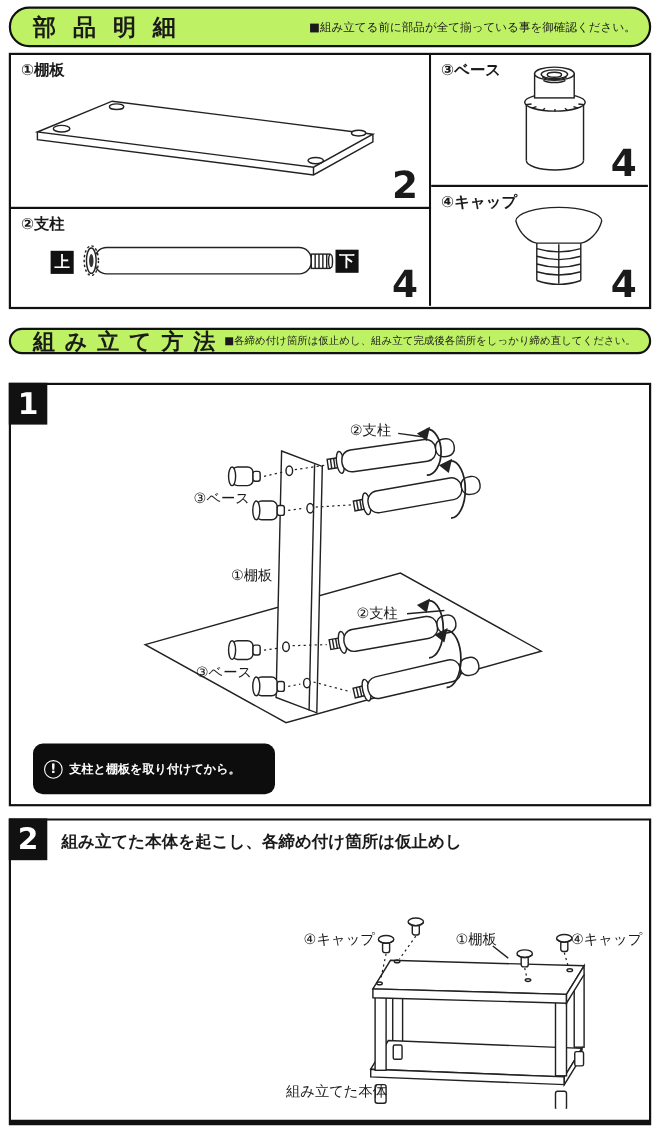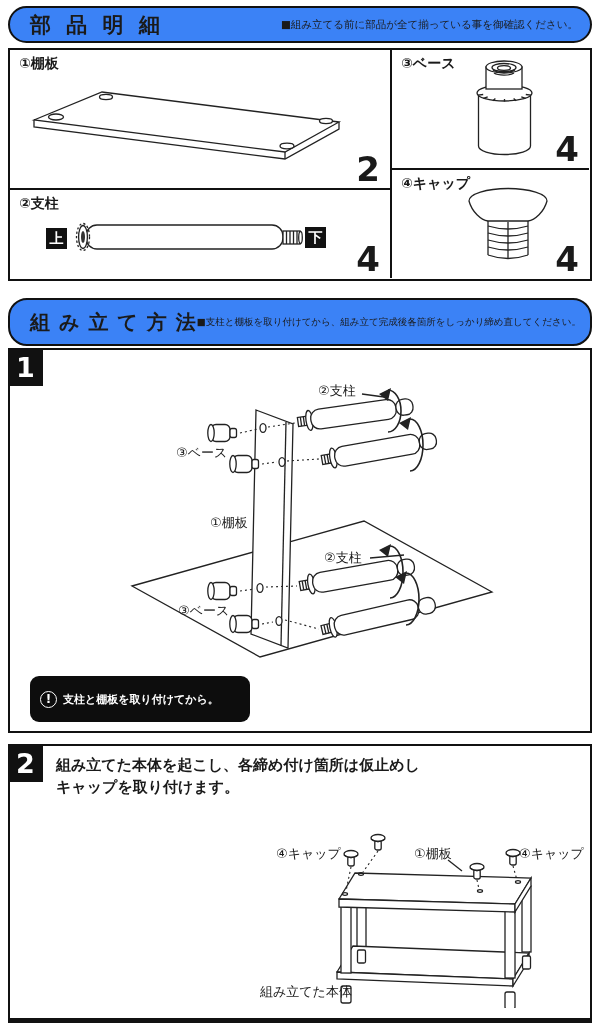--- a/index.html
+++ b/index.html
@@ -3,21 +3,21 @@
 <meta charset="utf-8">
 <style>
   * { box-sizing: border-box; margin: 0; padding: 0; }
   html,body { background:#e8e8e8; }
   .page {
     position: relative; width: 600px; height: 1030px; background: #fff;
     font-family: "DejaVu Sans", sans-serif; color: #1a1a1a; overflow: hidden;
     margin: 0 auto;
   }
   .hdr {
-    position: absolute; left: 8px; width: 584px; background: #3b82f6;
+    position: absolute; left: 8px; width: 584px; background: #bef264;
     border: 2.5px solid #111; border-radius: 19px;
     display: flex; align-items: center;
   }
   .hdr-title { font-size: 21px; font-weight: bold; letter-spacing: 4px; margin-left: 20px; white-space: nowrap; }
   .hdr-title.small { font-size: 20px; letter-spacing: 1px; }
   .hdr-note { font-size: 10.5px; margin-left: auto; margin-right: 12px; white-space: nowrap; text-align: center; }
   .hdr-note.small { font-size: 9.5px; }
 
   .parts-table { position: absolute; left: 8px; top: 48px; width: 584px; height: 233px; border: 2.5px solid #111; background: #fff; }
   .cell { position: absolute; background: #fff; }
@@ -112,23 +112,23 @@
         <line class="s" x1="96" y1="51" x2="96" y2="85"></line>
         <line class="s" x1="136" y1="51" x2="136" y2="85"></line>
         <line class="s" x1="116" y1="52" x2="116" y2="88"></line>
         <path class="s" d="M96,56 Q116,62 136,56 M96,63 Q116,69 136,63 M96,70 Q116,76 136,70 M96,77 Q116,83 136,77 M96,85 Q116,92 136,85"></path>
       </svg>
       <div class="part-label">④キャップ</div>
       <div class="qty">4</div>
     </div>
   </div>
 
-  <div class="hdr" style="top:298px;height:48px;">
+  <div class="hdr" style="top:298px;height:24px;">
     <div class="hdr-title small">組 み 立 て 方 法</div>
-    <div class="hdr-note small">■支柱と棚板を取り付けてから、組み立て完成後各箇所をしっかり締め直してください。</div>
+    <div class="hdr-note small">■各締め付け箇所は仮止めし、組み立て完成後各箇所をしっかり締め直してください。</div>
   </div>
 
   <div class="stepbox" id="step1">
     <div class="step-num">1</div>
 
     <svg style="left:0;top:38px;" width="580" height="290" viewBox="0 0 580 290">
 
       <polygon class="s" points="122,198 354,133 482,204 250,269"></polygon>
 
       <polygon class="sf" points="246,22 283,36 278,260 241,246"></polygon>
@@ -220,21 +220,20 @@
       <div class="warn-text">
         <div>支柱と棚板を取り付けてから。</div>
       </div>
     </div>
   </div>
 
   <div class="stepbox" id="step2">
     <div class="step-num">2</div>
     <div class="step-instr">
       <div>組み立てた本体を起こし、各締め付け箇所は仮止めし</div>
-      <div>キャップを取り付けます。</div>
     </div>
 
     <svg style="left:0;top:86px;" width="580" height="176" viewBox="0 0 580 176">
 
       <rect class="sf" x="347" y="49" width="9" height="66"></rect>
       <rect class="sf" x="512" y="54" width="9" height="66"></rect>
 
       <polygon class="sf" points="327,140 343,114 519,121 503,147"></polygon>
       <polygon class="sf" points="327,140 503,147 503,154 327,147"></polygon>
       <polygon class="sf" points="503,147 519,121 519,128 503,154"></polygon>

